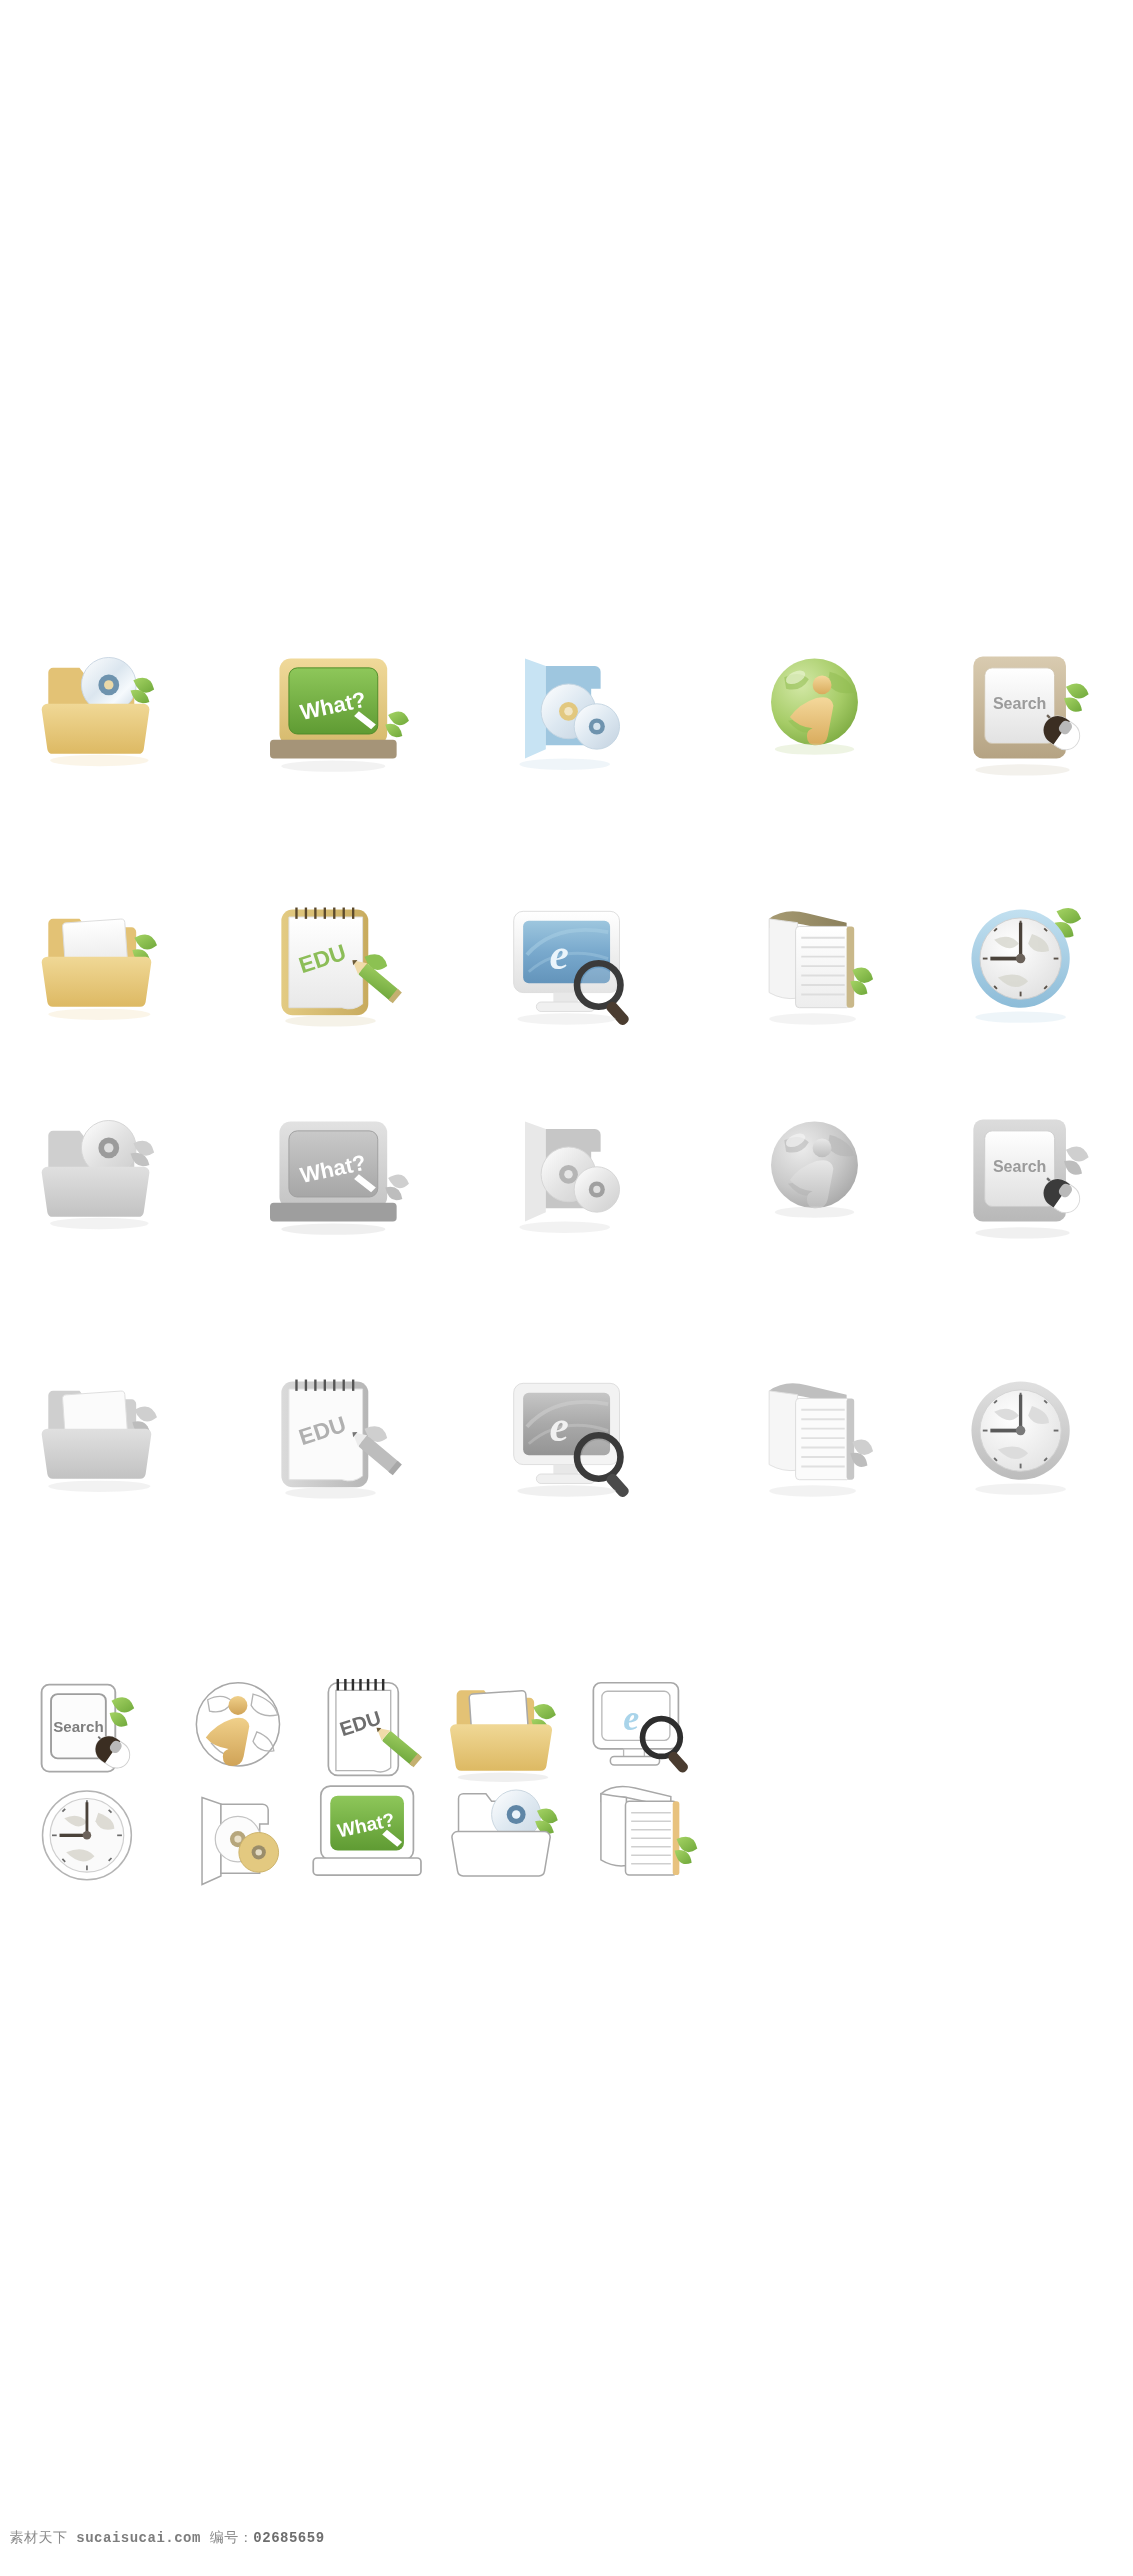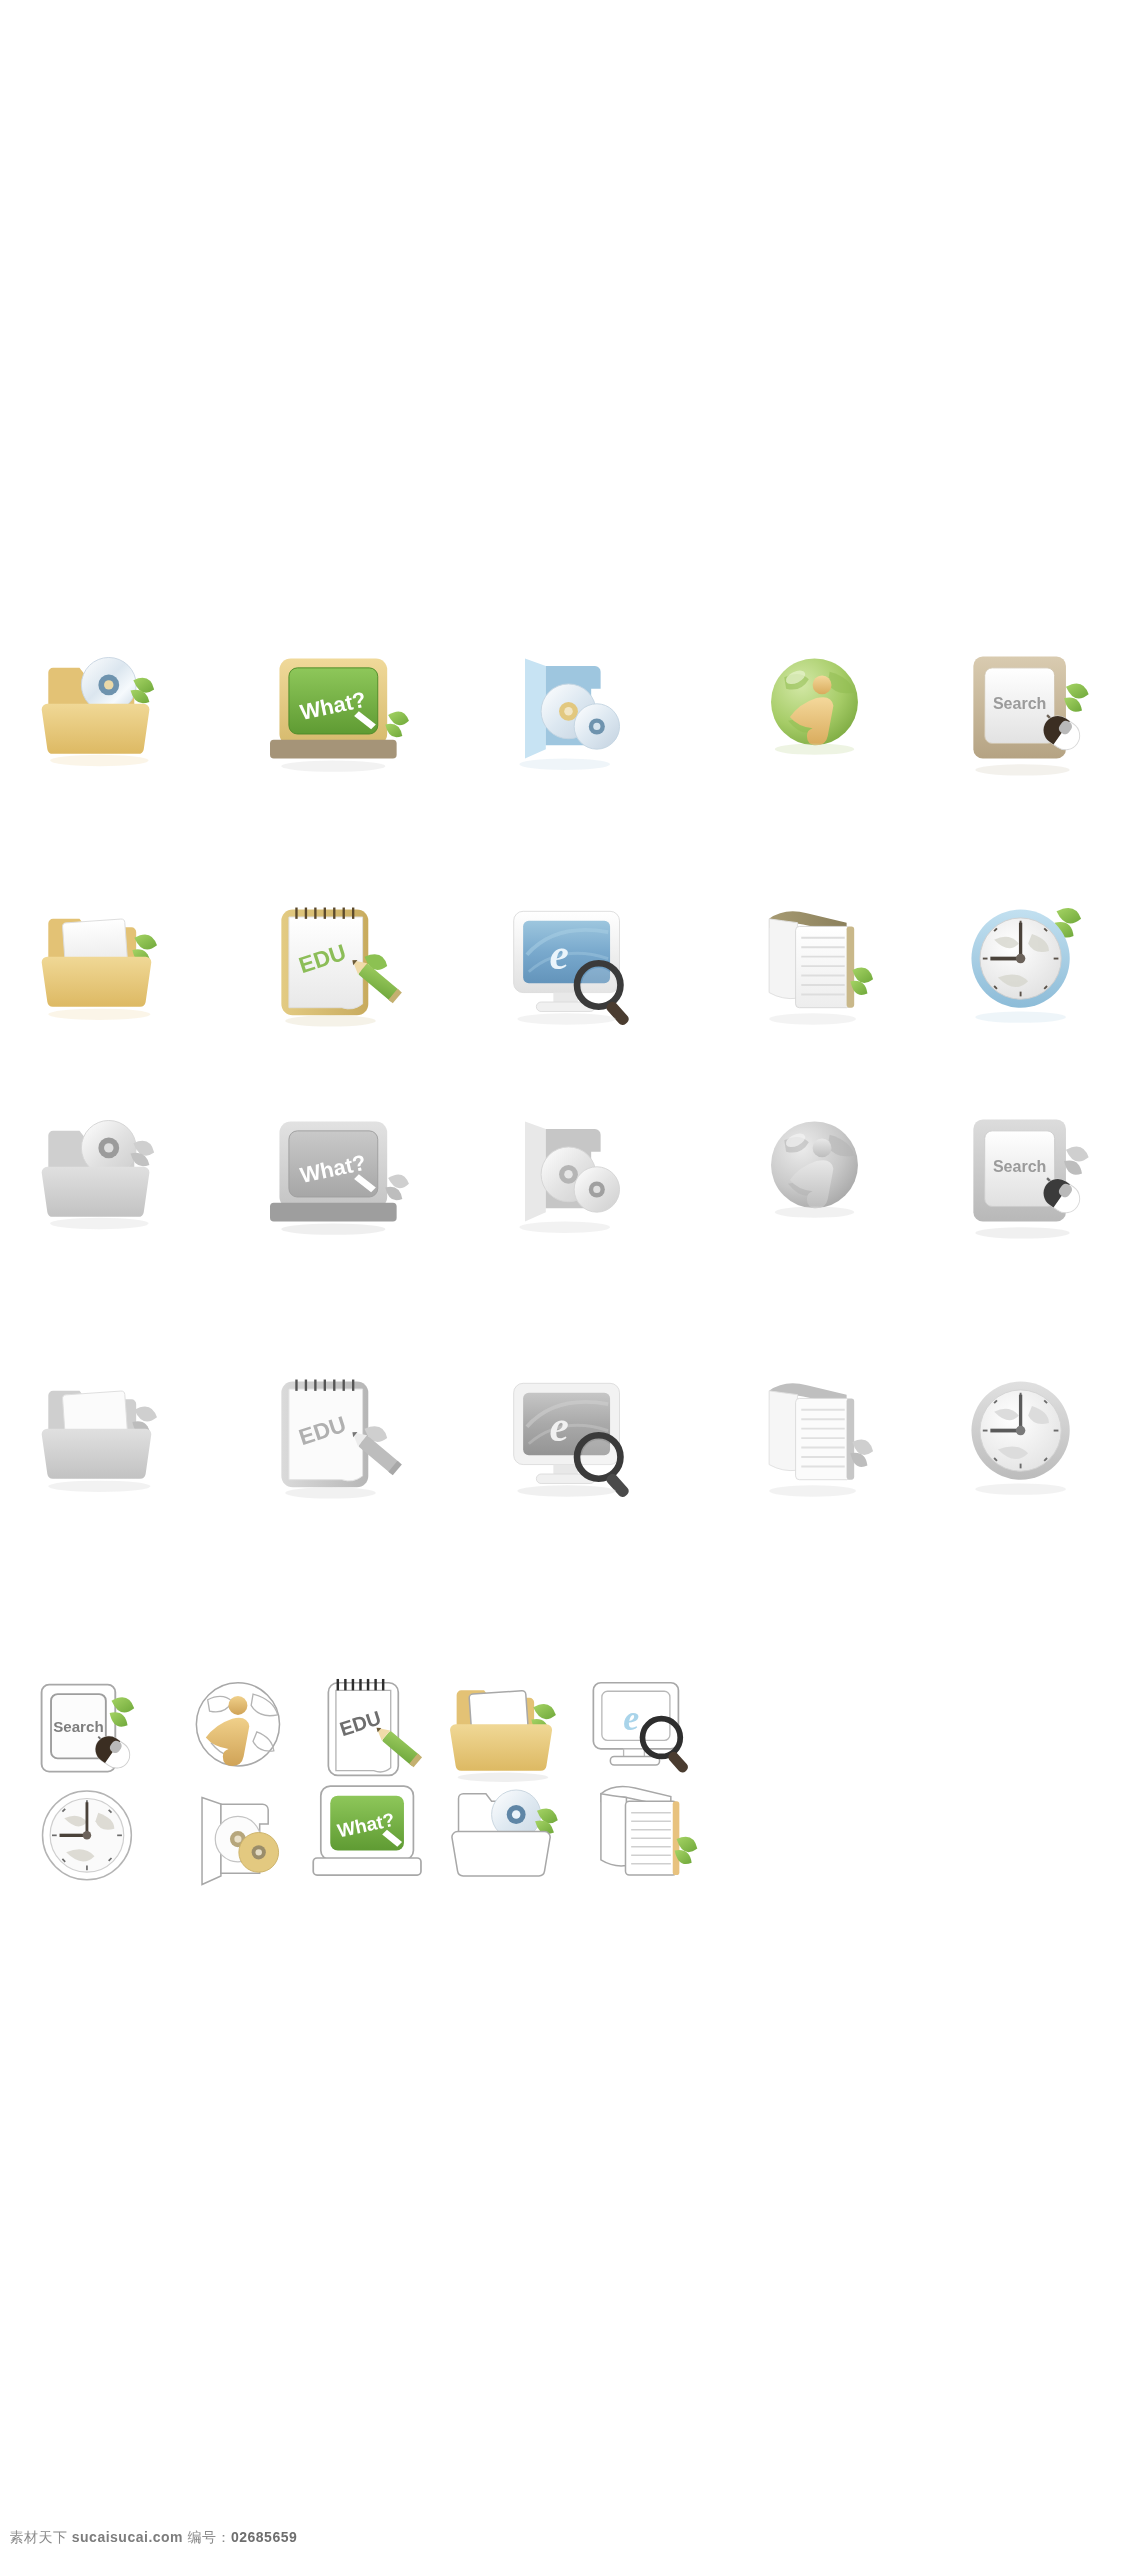--- a/index.html
+++ b/index.html
@@ -15,21 +15,21 @@
   .icon-cell{position:absolute;width:189px;height:161px;}
   .icon-art{position:relative;width:189px;height:161px;}
 
   
   .icon-art svg{position:absolute;left:0;top:0;width:189px;height:161px;}
 
   .footer{
     position:absolute;left:9.4px;top:2529px;
     font-size:14px;color:#8a8a8a;letter-spacing:0.5px;
     white-space:nowrap;
-    font-family:Liberation Sans, sans-serif;
+    font-family:Liberation Mono, monospace;
   }
   .footer .num{color:#6e6e6e;font-weight:bold;}
   .footer .site{color:#7d7d7d;font-weight:bold;}
   .footer .cn{color:#8a8a8a;}
 </style>
 </head>
 <body>
 
 <div class="sheet">
 

